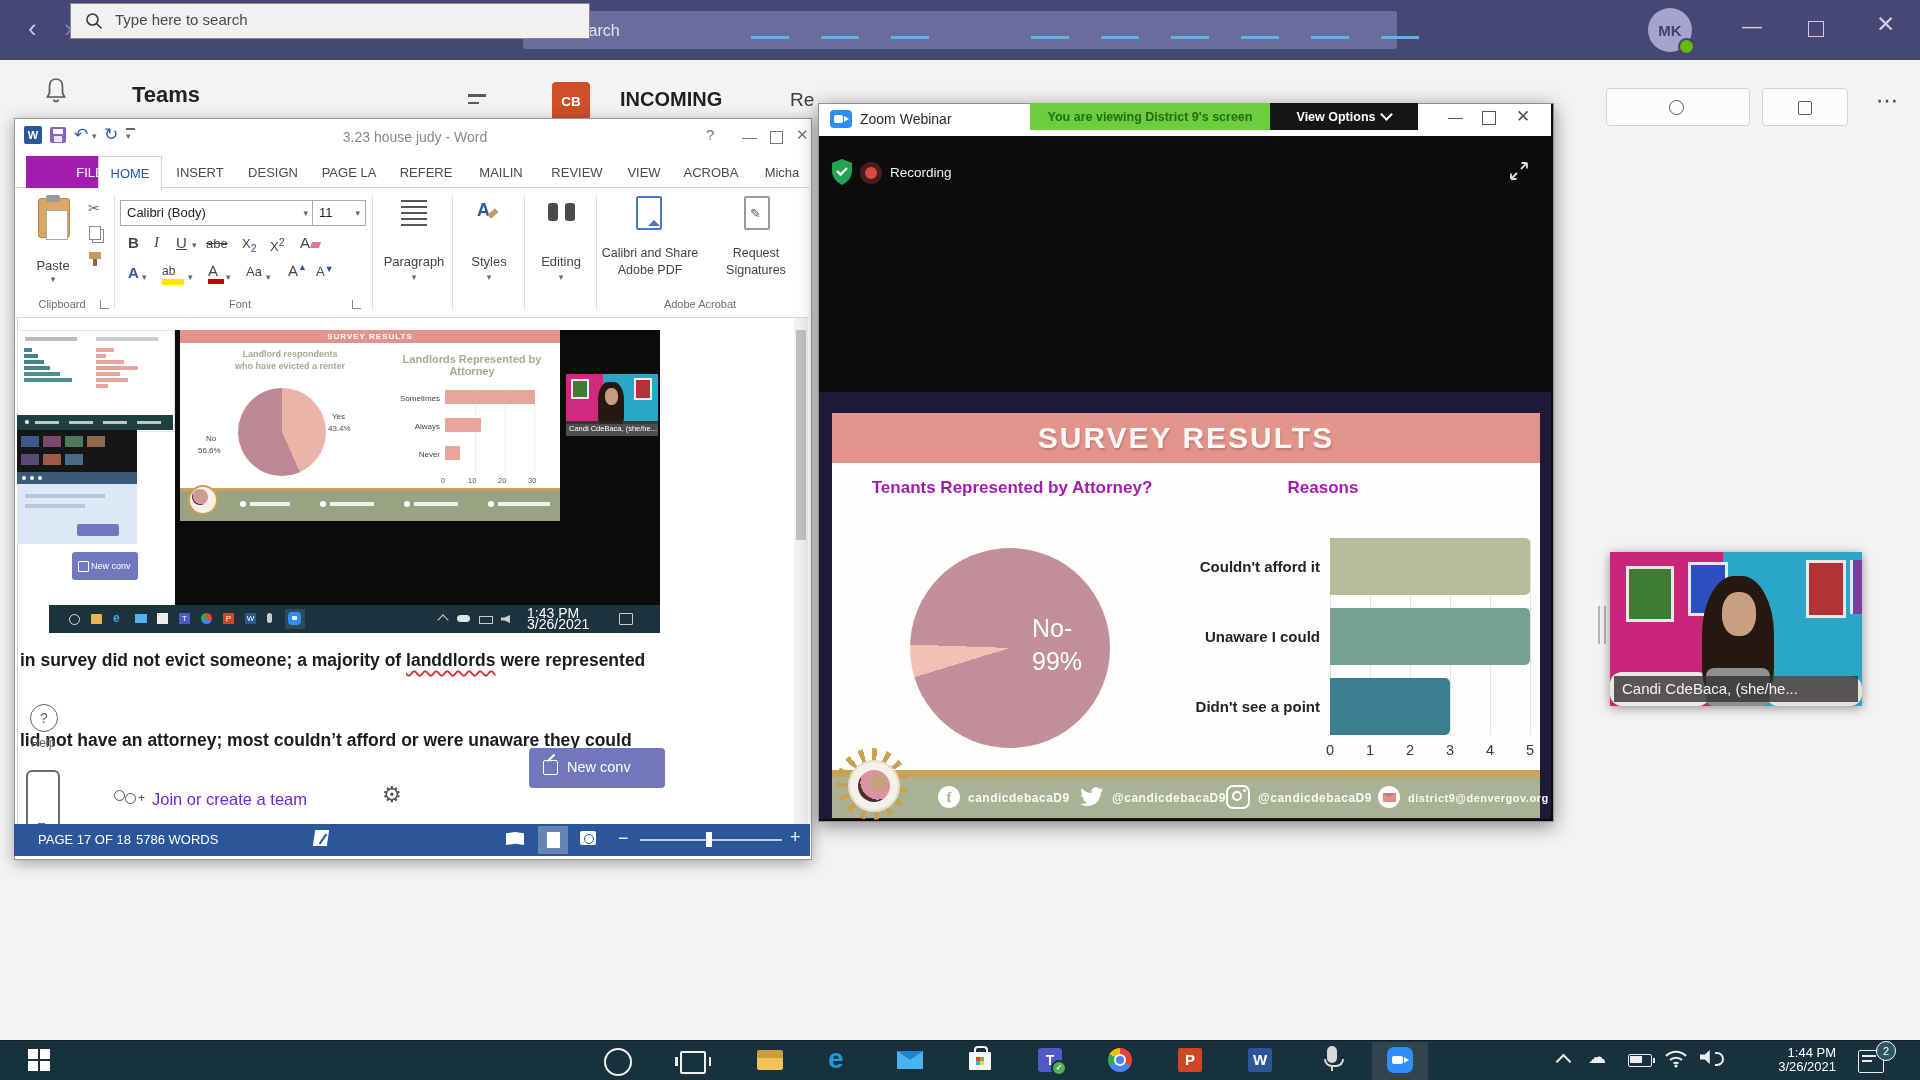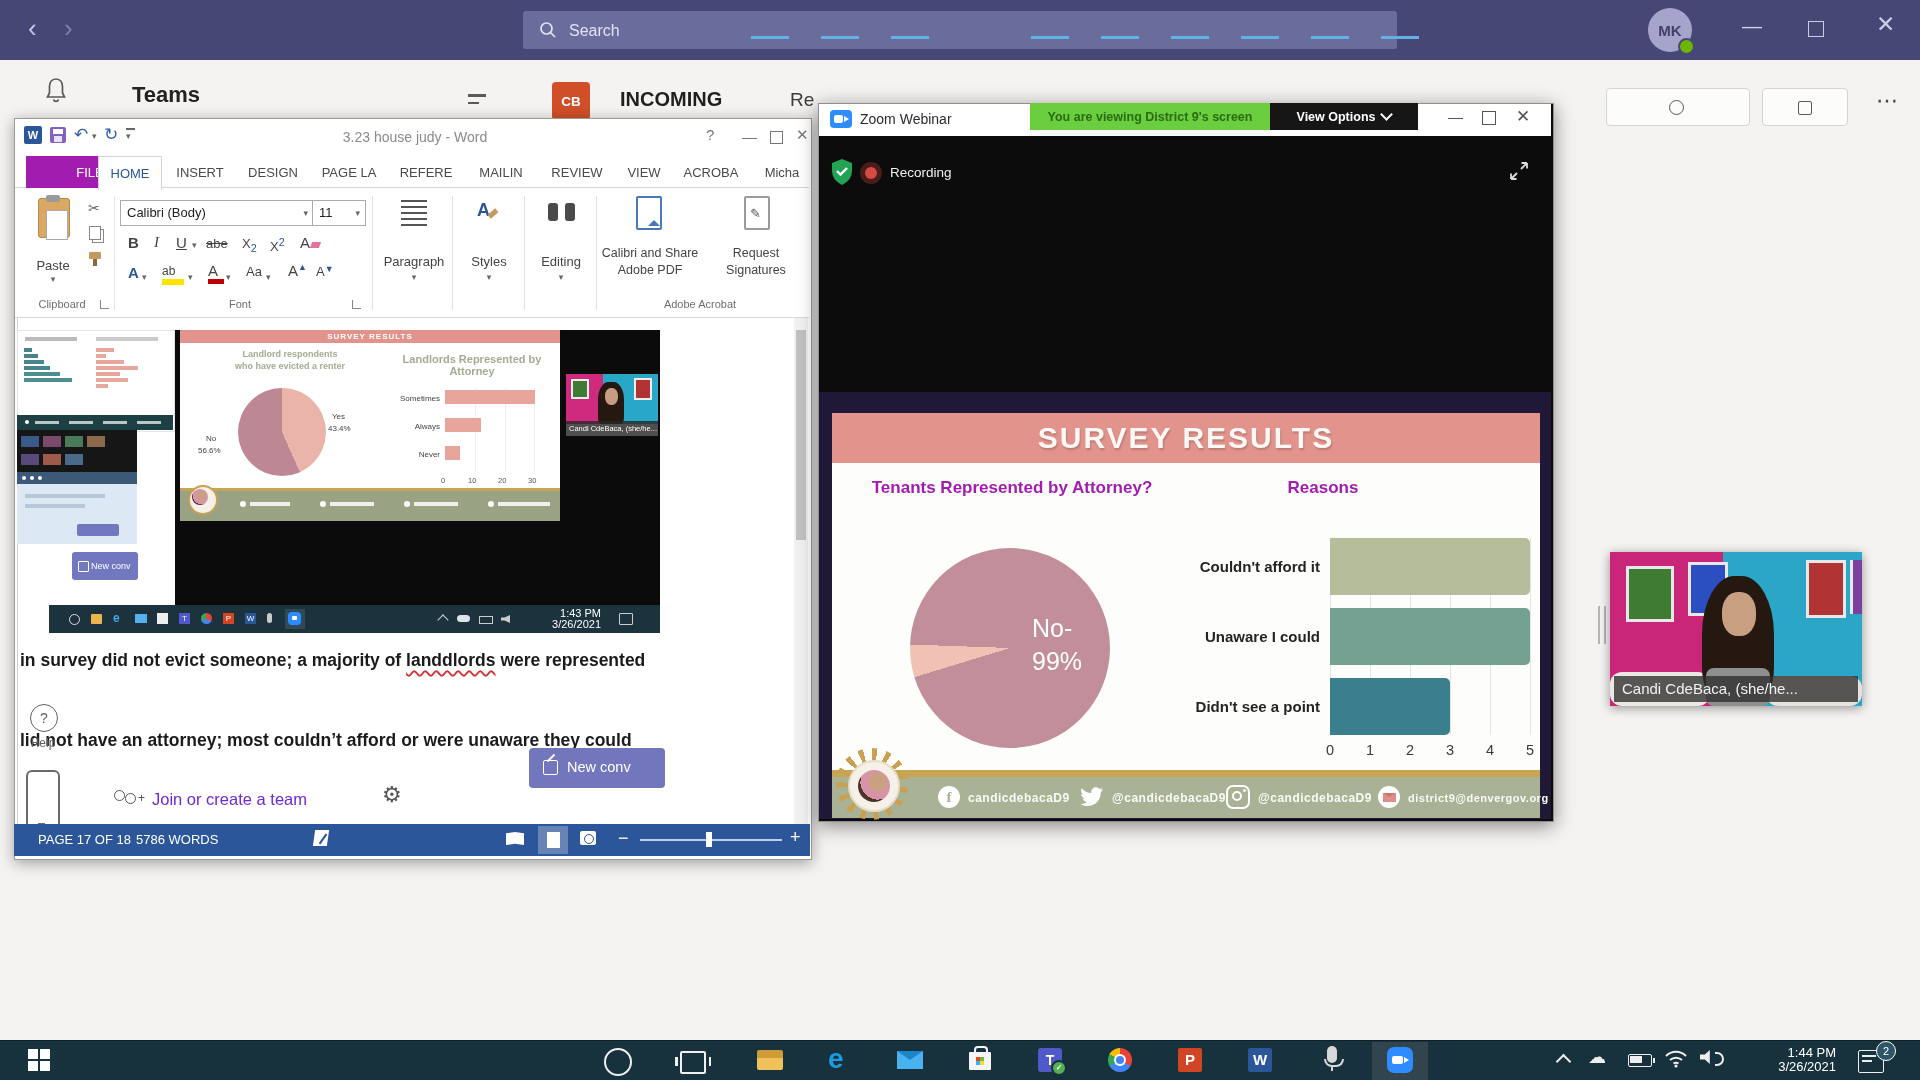--- a/index.html
+++ b/index.html
@@ -338,21 +338,21 @@
         <div style="position:absolute;left:174px;top:8px;width:11px;height:11px;background:#d14424;color:#fff;font-size:8px;text-align:center;line-height:11px">P</div>
         <div style="position:absolute;left:196px;top:8px;width:11px;height:11px;background:#2b579a;color:#fff;font-size:8px;text-align:center;line-height:11px">W</div>
         <div style="position:absolute;left:218px;top:8px;width:5px;height:10px;background:#ccc;border-radius:3px"></div>
         <div style="position:absolute;left:236px;top:4px;width:20px;height:20px;background:#2e4a56"></div>
         <div style="position:absolute;left:239px;top:7px;width:13px;height:13px;background:#2d8cff;border-radius:4px"></div>
         <div style="position:absolute;left:243px;top:11px;width:5px;height:4px;background:#fff;border-radius:1px"></div>
         <div style="position:absolute;left:390px;top:11px;width:7px;height:7px;border-left:1.5px solid #ccc;border-top:1.5px solid #ccc;transform:rotate(45deg)"></div>
         <div style="position:absolute;left:408px;top:10px;width:13px;height:7px;background:#dde4ea;border-radius:4px"></div>
         <div style="position:absolute;left:430px;top:11px;width:12px;height:6px;border:1px solid #ccc"></div>
         <div style="position:absolute;left:452px;top:10px;width:9px;height:8px;background:#ccc;clip-path:polygon(0 30%,40% 30%,100% 0,100% 100%,40% 70%,0 70%)"></div>
-        <div style="position:absolute;left:478px;top:3px;width:74px;text-align:right;color:#fff;font-size:11px;line-height:11px">
+        <div style="position:absolute;left:478px;top:3px;width:74px;color:#fff;font-size:14px;line-height:11px">
           <div>1:43 PM</div>
           <div>3/26/2021</div>
         </div>
         <div style="position:absolute;left:570px;top:8px;width:12px;height:10px;border:1.3px solid #ccc;border-radius:1px"></div>
       </div>
     </div>
 
     
     <div class="abs doc-text" style="left:20px;top:650px"><span>in survey did not evict someone; a majority of </span><span class="squig">landdlords</span><span> were represented</span></div>
     <div class="abs doc-text" style="left:20px;top:730px">lid not have an attorney; most couldn’t afford or were unaware they could</div>
@@ -511,20 +511,27 @@
       <div style="position:absolute;left:92px;top:24px;width:72px;height:130px;background:#241810;border-radius:45% 45% 30% 30%"></div>
       <div style="position:absolute;left:112px;top:40px;width:34px;height:44px;background:#c99f82;border-radius:45%"></div>
       <div style="position:absolute;left:96px;top:116px;width:64px;height:38px;background:#8f8f8f;border-radius:8px"></div>
       <div style="position:absolute;left:4px;bottom:4px;right:4px;height:26px;background:rgba(45,45,45,.78);color:#f2f2f2;font-size:15px;line-height:26px;padding-left:8px;overflow:hidden">Candi CdeBaca, (she/he...</div>
     </div>
   </div>
 
   <div class="layer" style="z-index:40">
     <div class="abs tb"></div>
     <div class="abs" style="left:28px;top:1049px;width:22px;height:22px;background:linear-gradient(#fff,#fff) 0 0/10px 10px no-repeat,linear-gradient(#fff,#fff) 12px 0/10px 10px no-repeat,linear-gradient(#fff,#fff) 0 12px/10px 10px no-repeat,linear-gradient(#fff,#fff) 12px 12px/10px 10px no-repeat"></div>
+    <div class="abs tb-search">
+      <svg class="abs" style="left:14px;top:8px" width="18" height="18" viewBox="0 0 18 18">
+          <circle cx="7.5" cy="7.5" r="5.5" fill="none" stroke="#3a3a3a" stroke-width="1.6"></circle>
+          <line x1="11.5" y1="11.5" x2="16.5" y2="16.5" stroke="#3a3a3a" stroke-width="1.6"></line>
+        </svg>
+      <input type="text" readonly="" placeholder="Type here to search" style="">
+    </div>
     <div class="abs" style="left:604px;top:1048px;width:24px;height:24px;border:2.5px solid #f0f0f0;border-radius:50%"></div>
     <div class="abs" style="left:680px;top:1051px;width:22px;height:19px;border:2px solid #f0f0f0;border-radius:2px">
         <div style="position:absolute;left:-7px;top:4px;width:2.5px;height:9px;background:#f0f0f0"></div>
         <div style="position:absolute;right:-7px;top:4px;width:2.5px;height:9px;background:#f0f0f0"></div>
       </div>
 
     <div class="abs" style="left:757px;top:1050px">
         <div style="width:26px;height:8px;background:#cf9c3a;border-radius:2px 2px 0 0"></div>
         <div style="width:26px;height:12px;background:#f1c25a;border-radius:0 0 2px 2px"></div>
       </div>

